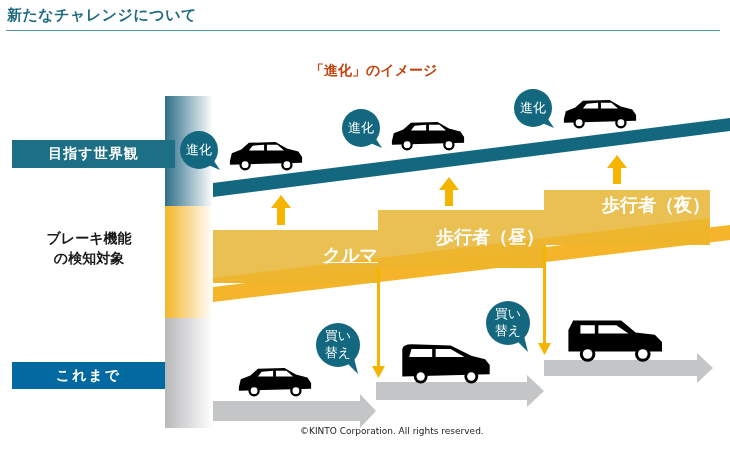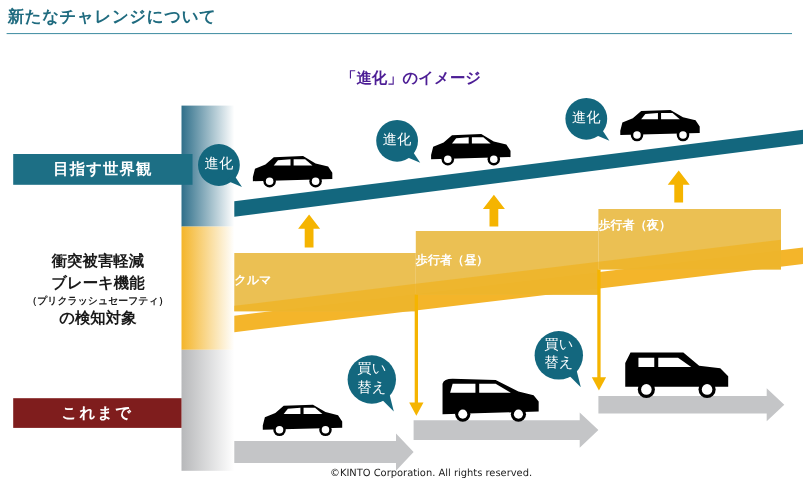--- a/index.html
+++ b/index.html
@@ -9,78 +9,76 @@
   .page-title {
     position: absolute; left: 7px; top: 6px;
     font-size: 15px; font-weight: bold; color: #1f6b7f; letter-spacing: 0.5px;
   }
   .title-rule {
     position: absolute; left: 6px; top: 30px; width: 714px; height: 1px;
     background: #4d95a8;
   }
   .diagram-title {
     position: absolute; left: 310px; top: 62px;
-    font-size: 14px; font-weight: bold; color: #4c1d95;
+    font-size: 14px; font-weight: bold; color: #c2410c;
   }
 
   
   .band { position: absolute; left: 165px; width: 48px; }
   .band-teal { top: 96px; height: 110px; background: linear-gradient(to right, #2f6f8a, #ffffff); }
   .band-yellow { top: 206px; height: 112px; background: linear-gradient(to right, #f4b52a, #ffffff); }
   .band-gray { top: 318px; height: 110px; background: linear-gradient(to right, #b7b8ba, #ffffff); }
 
   .row-label-teal {
     position: absolute; left: 12px; top: 140px; width: 163px; height: 28px;
     background: #1d6f85; color: #fff; font-size: 14px; font-weight: bold;
     display: flex; align-items: center; justify-content: center; letter-spacing: 1px;
   }
   .row-label-gray {
     position: absolute; left: 12px; top: 362px; width: 153px; height: 27px;
-    background: #7f1d1d; color: #fff; font-size: 14px; font-weight: bold;
+    background: #0369a1; color: #fff; font-size: 14px; font-weight: bold;
     display: flex; align-items: center; justify-content: center; letter-spacing: 2px;
   }
   .row-label-mid {
     position: absolute; left: 14px; top: 228px; width: 150px;
     text-align: center; color: #1a1a1a; font-weight: bold;
   }
   .row-label-mid .l1, .row-label-mid .l2, .row-label-mid .l4 { font-size: 14px; line-height: 20px; display: block; }
   .row-label-mid .l3 { font-size: 9px; line-height: 12px; display: block; }
 
   svg.diagram { position: absolute; left: 0; top: 0; }
 
   .bubble-text {
     position: absolute; color: #fff; font-weight: normal; font-size: 13px;
     text-align: center; line-height: 17px;
   }
   .box-text {
-    position: absolute; color: #fff; font-weight: bold; font-size: 11px;
-    text-align: left; line-height: 18px;
+    position: absolute; color: #fff; font-weight: bold; font-size: 18px;
+    text-align: right; line-height: 18px;
   }
   .footer {
     position: absolute; left: 300px; top: 426px; width: 210px; text-align: left;
     font-size: 9px; color: #222;
   }
 </style>
 </head>
 <body>
 
 <div class="page-title">新たなチャレンジについて</div>
 <div class="title-rule"></div>
 
 <div class="diagram-title">「進化」のイメージ</div>
 
 <div class="band band-teal"></div>
 <div class="band band-yellow"></div>
 <div class="band band-gray"></div>
 
 <div class="row-label-teal">目指す世界観</div>
 <div class="row-label-mid">
-  <span class="l1">衝突被害軽減</span>
   <span class="l2">ブレーキ機能</span>
-  <span class="l3">（プリクラッシュセーフティ）</span>
   <span class="l4">の検知対象</span>
 </div>
 <div class="row-label-gray">これまで</div>
 
 <svg class="diagram" width="730" height="456" viewBox="0 0 730 456">
   <defs>
     <g id="car-suv">
       <path d="M2,22 L4,14 L14,10 L22,3 L50,2 L62,9 L74,12 L78,18 L78,24 L2,26 Z" fill="#000"></path>
       <circle cx="18" cy="26" r="6" fill="#000"></circle>
       <circle cx="18" cy="26" r="3.6" fill="#fff"></circle>
@@ -183,19 +181,19 @@
 
 <div class="bubble-text" style="left:318px; top:327px; width:40px;">
   <span style="display:block">買い</span>
   <span style="display:block">替え</span>
 </div>
 <div class="bubble-text" style="left:488px; top:305px; width:40px;">
   <span style="display:block">買い</span>
   <span style="display:block">替え</span>
 </div>
 
-<div class="box-text" style="left:213px; top:246px; width:165px;">クルマ</div>
+<div class="box-text" style="left:213px; top:246px; width:165px;text-decoration:underline;">クルマ</div>
 <div class="box-text" style="left:378px; top:228px; width:166px;">歩行者（昼）</div>
 <div class="box-text" style="left:544px; top:196px; width:166px;">
   <span style="display:block">歩行者（夜）</span>
 </div>
 
 <div class="footer">©KINTO Corporation. All rights reserved.</div>
 
 </body></html>

